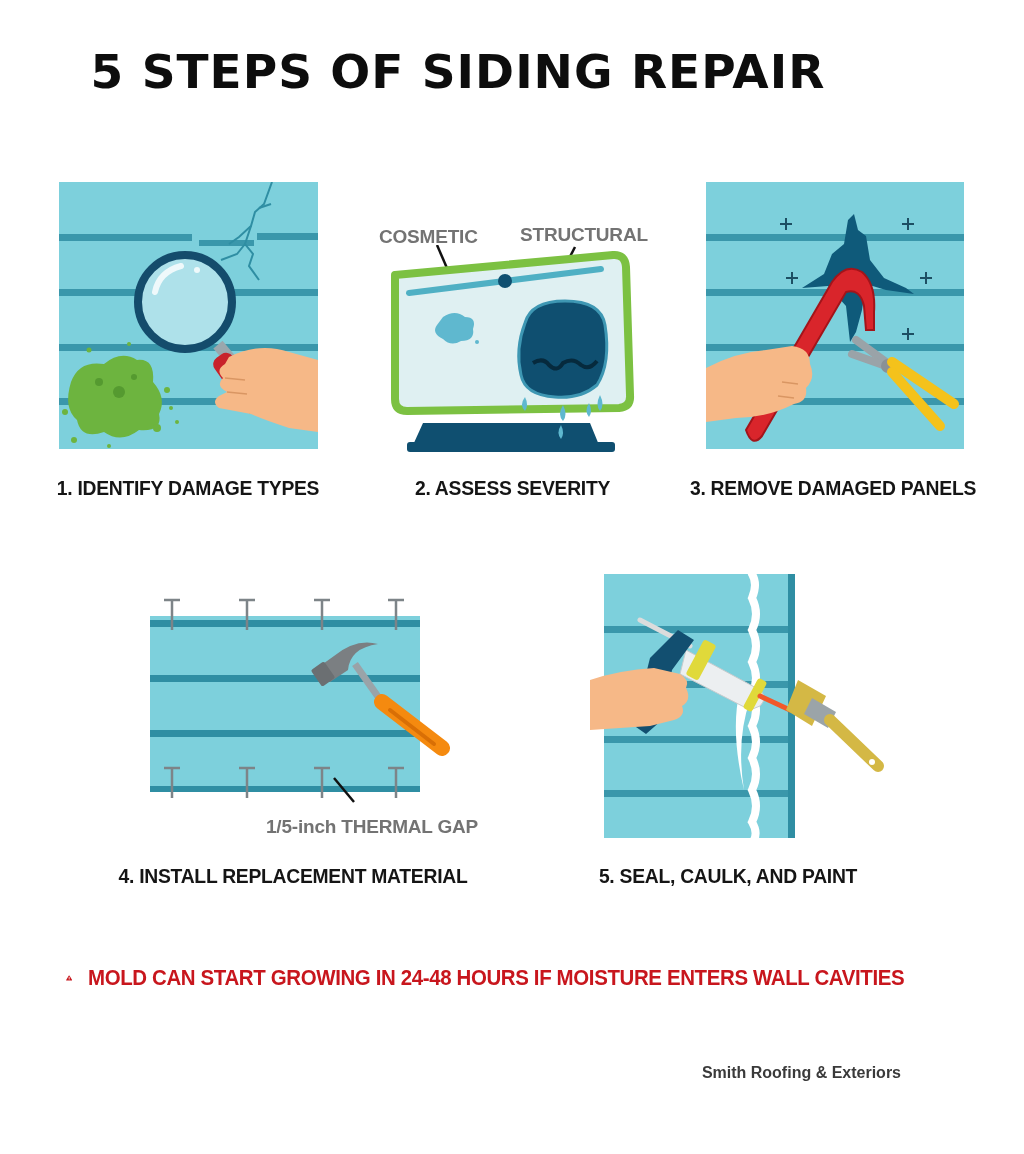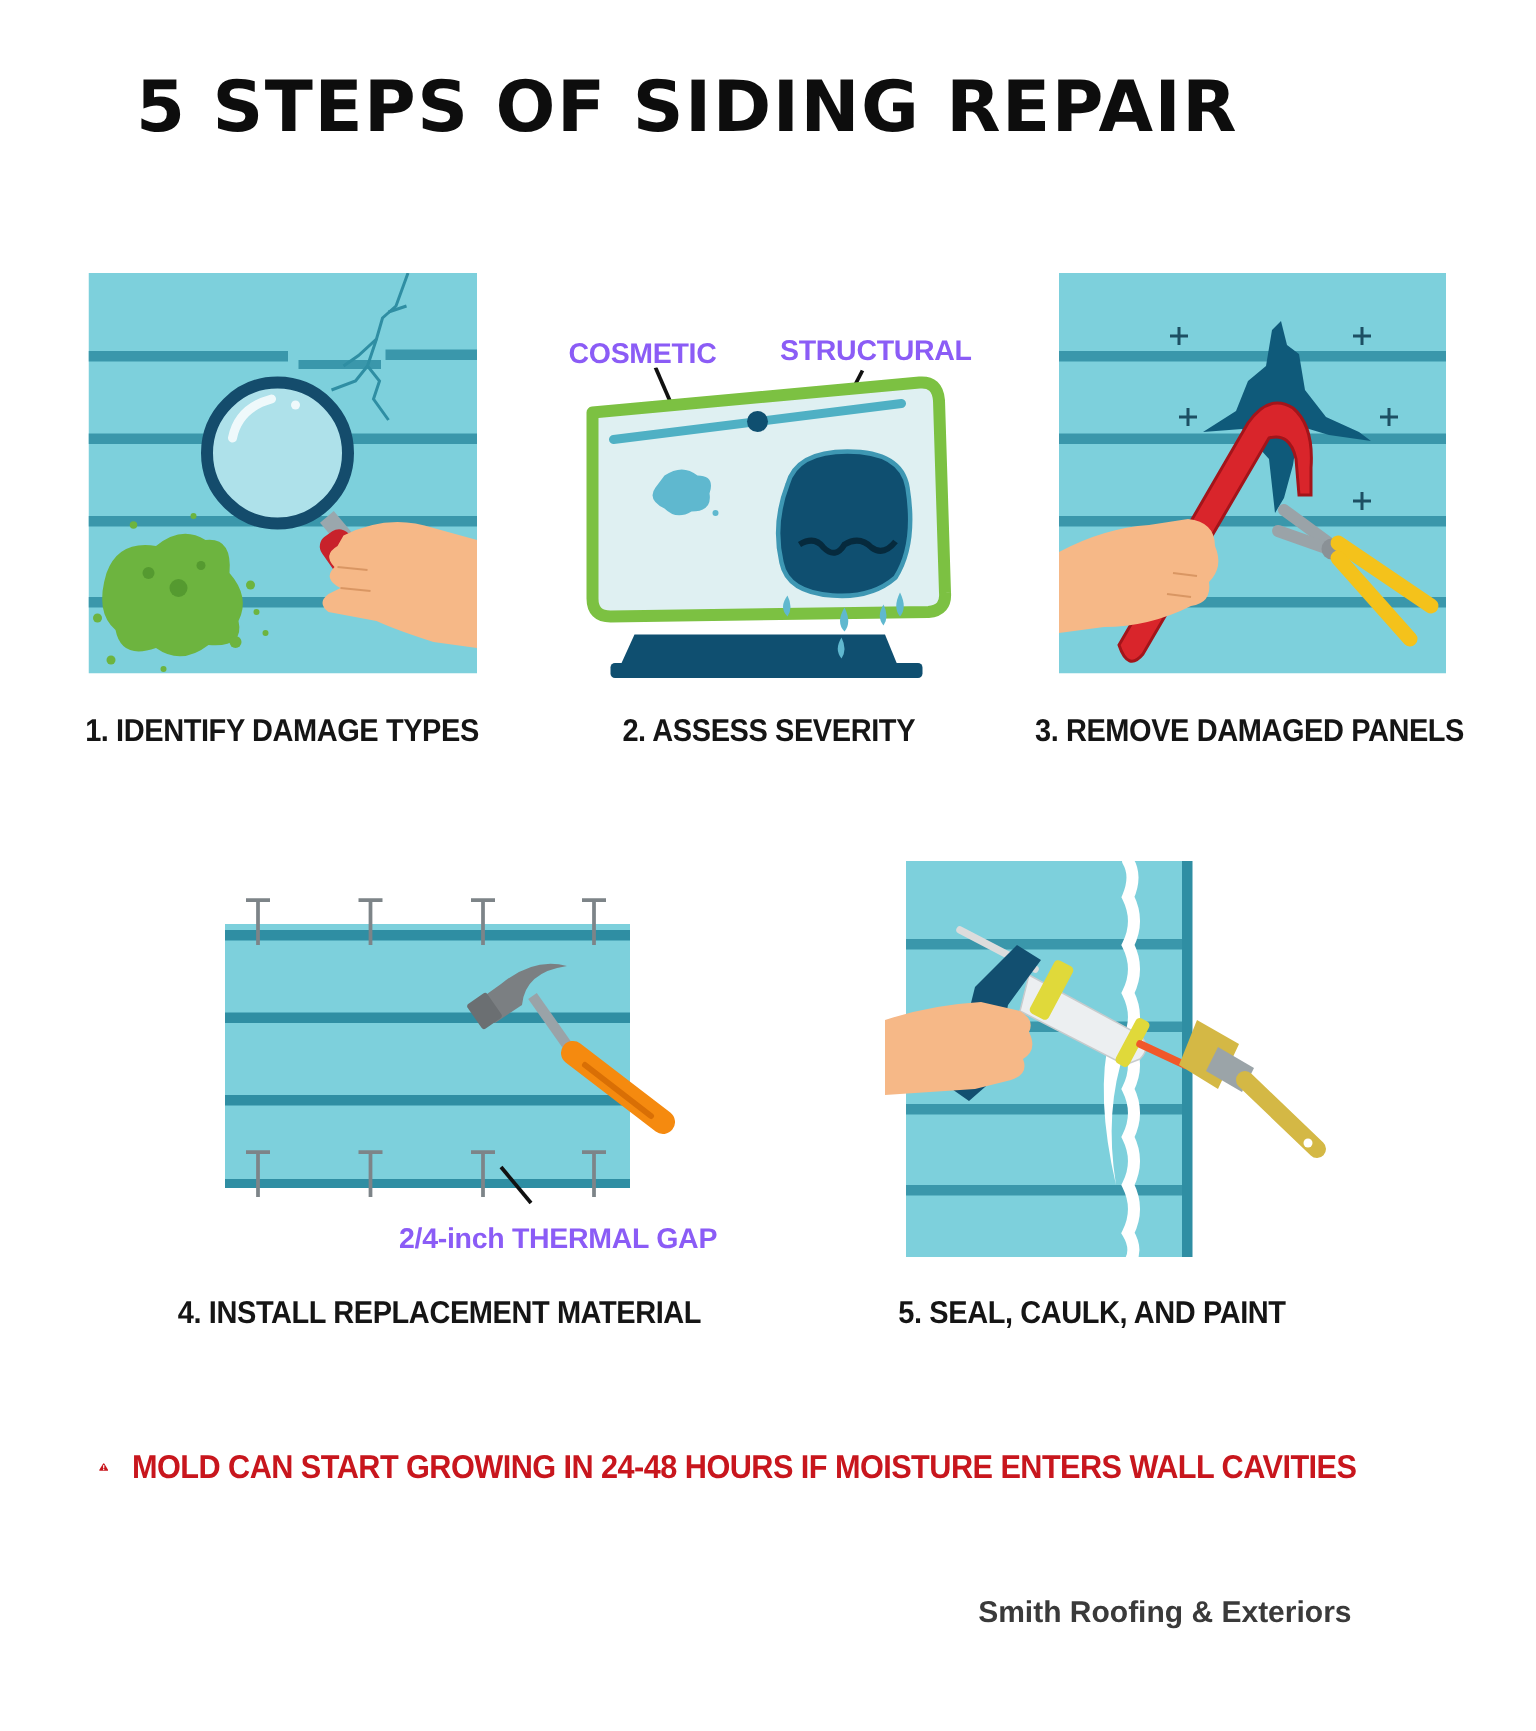--- a/index.html
+++ b/index.html
@@ -15,36 +15,36 @@
     .step { position: absolute; }
     .step svg { display: block; }
     .label {
       position: absolute; text-align: center; white-space: nowrap;
       font-family: "Liberation Sans", sans-serif; font-weight: bold; font-size: 21px;
       letter-spacing: -0.3px; color: #151515; transform: scaleX(0.92);
     }
 
     .callout {
       position: absolute; font-family: "Liberation Sans", sans-serif; font-weight: bold;
-      font-size: 19px; color: #8b5cf6; white-space: nowrap; letter-spacing: -0.2px;
+      font-size: 19px; color: #737373; white-space: nowrap; letter-spacing: -0.2px;
     }
 
     .warning {
       position: absolute; left: 66px; top: 958px; width: 900px; height: 40px;
       display: flex; align-items: center; gap: 16px;
     }
     .warning-text {
       font-family: "Liberation Sans", sans-serif; font-weight: bold; font-size: 22px;
       color: #c8161d; white-space: nowrap; letter-spacing: -0.4px;
       transform: scaleX(0.93); transform-origin: left center;
     }
 
     .brand { position: absolute; right: 123px; top: 1064px; text-align: right; }
     .brand-name {
-      font-family: "Liberation Sans", sans-serif; font-weight: bold; font-size: 20px; color: #3a3a3a;
+      font-family: "Liberation Sans", sans-serif; font-weight: bold; font-size: 16px; color: #3a3a3a;
     }
     .brand-url {
       font-family: "Liberation Sans", sans-serif; font-size: 18px; color: #6b6b6b; margin-top: 1px;
     }
   </style>
 </head>
 <body>
 
 <div class="title">5 STEPS OF SIDING REPAIR</div>
 
@@ -196,21 +196,21 @@
     <g>
       <path d="M205 66 L236 110" stroke="#9aa3a8" stroke-width="7"></path>
       <path d="M170 68 L184 58 Q206 40 228 46 Q200 50 198 72 L180 84 Z" fill="#7b7f82"></path>
       <rect x="165" y="66" width="16" height="20" rx="2" fill="#6b6f72" transform="rotate(-35 173 76)"></rect>
       <path d="M232 104 L292 150" stroke="#f58a0f" stroke-width="16" stroke-linecap="round"></path>
       <path d="M240 112 L284 146" stroke="#d96f05" stroke-width="4" stroke-linecap="round"></path>
     </g>
     <line x1="184" y1="180" x2="204" y2="204" stroke="#111" stroke-width="2.5"></line>
   </svg>
 </div>
-<div class="callout" style="left:266px; top:816px;">2/4-inch THERMAL GAP</div>
+<div class="callout" style="left:266px; top:816px;">1/5-inch THERMAL GAP</div>
 <div class="label" style="left:88px; top:864px; width:410px;">4. INSTALL REPLACEMENT MATERIAL</div>
 
 <div class="step" style="left:590px; top:570px;">
   <svg width="300" height="272" viewBox="0 0 300 272">
     <rect x="14" y="4" width="190" height="264" fill="#7dd0dc"></rect>
     <rect x="198" y="4" width="7" height="264" fill="#2f8ea3"></rect>
     <g fill="#3a97ab">
       <rect x="14" y="56" width="184" height="7"></rect>
       <rect x="14" y="111" width="184" height="7"></rect>
       <rect x="14" y="166" width="184" height="7"></rect>

